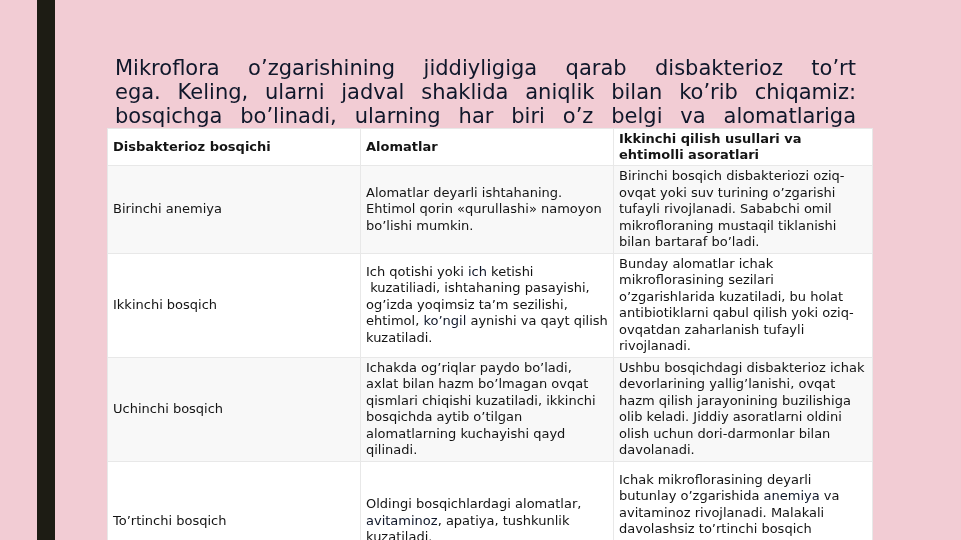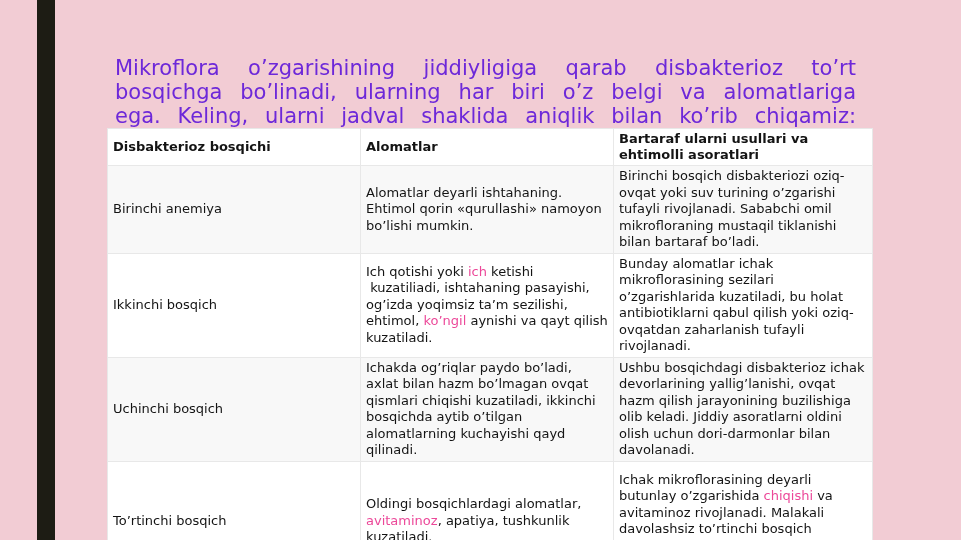--- a/index.html
+++ b/index.html
@@ -14,21 +14,21 @@
     position: absolute;
     left: 37px; top: 0;
     width: 18px; height: 540px;
     background: #1d1c14;
   }
   .slide-title {
     position: absolute;
     left: 115px; top: 56px;
     width: 741px;
     z-index: 1;
-    color: #6d28d9;
+    color: #0f172a;
     font-size: 21px;
     line-height: 24px;
   }
   .title-line {
     text-align: justify;
     text-align-last: justify;
     white-space: normal;
   }
   .stage-table {
     position: absolute;
@@ -57,44 +57,44 @@
     font-weight: bold;
     background: #ffffff;
     line-height: 16px;
   }
   .stage-table td { white-space: pre-wrap; background: #ffffff; margin-top: 6px; }
   .stage-table tr.alt td { background: #f8f8f8; }
   .stage-table tr.row-1 td { height: 82px; }
   .stage-table tr.row-2 td { height: 100px; }
   .stage-table tr.row-3 td { height: 100px; }
   .stage-table tr.row-4 td { height: 120px; }
-  .link { color: #ec4899; cursor: pointer; }
+  .link { color: #0f172a; cursor: pointer; }
 </style>
 </head>
 <body>
 
 <div class="accent-bar"></div>
 
 <div class="slide-title">
   <div class="title-line">Mikroflora o’zgarishining jiddiyligiga qarab disbakterioz to’rt</div>
+  <div class="title-line">ega. Keling, ularni jadval shaklida aniqlik bilan ko’rib chiqamiz:</div>
   <div class="title-line">bosqichga bo’linadi, ularning har biri o’z belgi va alomatlariga</div>
-  <div class="title-line">ega. Keling, ularni jadval shaklida aniqlik bilan ko’rib chiqamiz:</div>
 </div>
 
 <table class="stage-table">
   <colgroup>
       <col class="c1">
       <col class="c2">
       <col class="c3">
     </colgroup>
   <thead>
     <tr>
       <th>Disbakterioz bosqichi</th>
       <th>Alomatlar</th>
-      <th>Bartaraf ularni usullari va ehtimolli asoratlari</th>
+      <th>Ikkinchi qilish usullari va ehtimolli asoratlari</th>
     </tr>
   </thead>
   <tbody>
       <tr class="row-1 alt">
         <td>Birinchi anemiya</td>
         <td><span>Alomatlar deyarli ishtahaning. Ehtimol qorin «qurullashi» namoyon bo’lishi mumkin.</span></td>
         <td><span>Birinchi bosqich disbakteriozi oziq-ovqat yoki suv turining o’zgarishi tufayli rivojlanadi. Sababchi omil mikrofloraning mustaqil tiklanishi bilan bartaraf bo’ladi.</span></td>
       </tr>
       <tr class="row-2">
         <td>Ikkinchi bosqich</td>
@@ -103,16 +103,16 @@
         <td><span>Bunday alomatlar ichak mikroflorasining sezilari o’zgarishlarida kuzatiladi, bu holat antibiotiklarni qabul qilish yoki oziq-ovqatdan zaharlanish tufayli rivojlanadi.</span></td>
       </tr>
       <tr class="row-3 alt">
         <td>Uchinchi bosqich</td>
         <td><span>Ichakda og’riqlar paydo bo’ladi, axlat bilan hazm bo’lmagan ovqat qismlari chiqishi kuzatiladi, ikkinchi bosqichda aytib o’tilgan alomatlarning kuchayishi qayd qilinadi.</span></td>
         <td><span>Ushbu bosqichdagi disbakterioz ichak devorlarining yallig’lanishi, ovqat hazm qilish jarayonining buzilishiga olib keladi. Jiddiy asoratlarni oldini olish uchun dori-darmonlar bilan davolanadi.</span></td>
       </tr>
       <tr class="row-4">
         <td>To’rtinchi bosqich</td>
         <td><span>Oldingi bosqichlardagi alomatlar, </span><span class="link">avitaminoz</span><span>, apatiya, tushkunlik kuzatiladi.</span></td>
-        <td><span>Ichak mikroflorasining deyarli butunlay o’zgarishida </span><span class="link">chiqishi</span><span> va avitaminoz rivojlanadi. Malakali davolashsiz to’rtinchi bosqich disbakterioz jiddiy infektsion kasalliklarga olib kelishi mumkin.</span></td>
+        <td><span>Ichak mikroflorasining deyarli butunlay o’zgarishida </span><span class="link">anemiya</span><span> va avitaminoz rivojlanadi. Malakali davolashsiz to’rtinchi bosqich disbakterioz jiddiy infektsion kasalliklarga olib kelishi mumkin.</span></td>
       </tr>
     </tbody>
 </table>
 
 </body></html>

